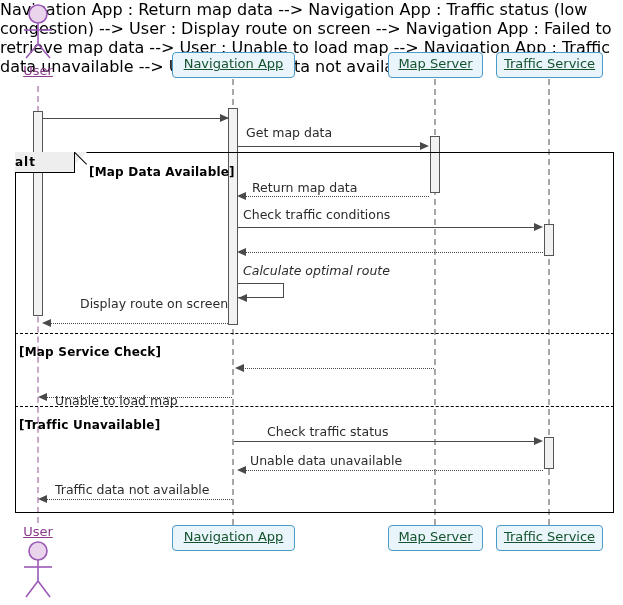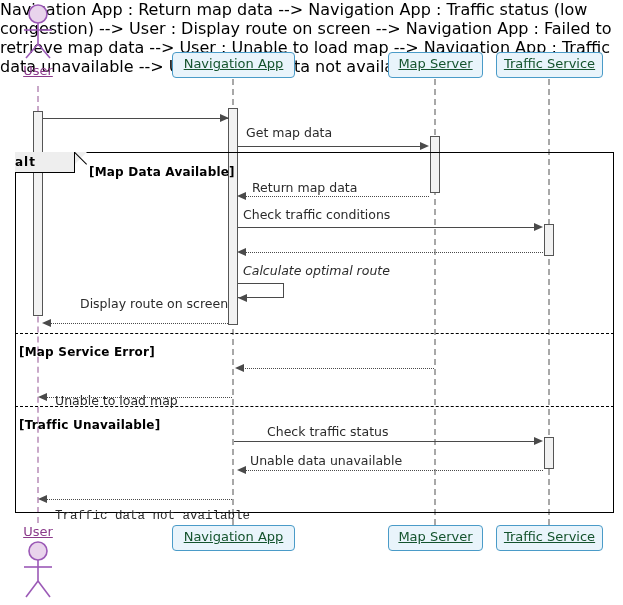--- a/index.html
+++ b/index.html
@@ -87,21 +87,21 @@
   
   <div class="altframe" style="left:15px;top:152px;width:599px;height:361px;"></div>
   <div class="alttab" style="left:15px;top:152px;width:60px;height:21px;">alt</div>
   <div class="alttab-fold" style="left:75px;top:152px;"></div>
   <div class="alttab-fold-line" style="left:75px;top:152px;"></div>
 
   <div class="guard" style="left:89px;top:157px;">[Map Data Available]</div>
 
   
   <div class="divider" style="left:15px;top:333px;width:599px;"></div>
-  <div class="guard" style="left:19px;top:337px;">[Map Service Error]</div>
+  <div class="guard" style="left:19px;top:337px;">[Map Service Check]</div>
 
   
   <div class="divider" style="left:15px;top:406px;width:599px;"></div>
   <div class="guard" style="left:19px;top:410px;">[Traffic Unavailable]</div>
 
   
 
   
   <div class="msg" style="left:43px;top:118px;width:186px;"></div>
   <div class="arrowhead right" style="left:220px;top:114px;"></div>
@@ -148,21 +148,21 @@
   <div class="mlabel" style="left:243px;top:424px;margin-left:24px;">Check traffic status</div>
   <div class="msg" style="left:234px;top:441px;width:303px;"></div>
   <div class="arrowhead right" style="left:534px;top:437px;"></div>
 
    Navigation App : Traffic data unavailable --&gt;
   <div class="mlabel" style="left:250px;top:453px;">Unable data unavailable</div>
   <div class="msg dotted" style="left:241px;top:470px;width:302px;"></div>
   <div class="arrowhead left" style="left:237px;top:466px;"></div>
 
    User : Traffic data not available --&gt;
-  <div class="mlabel" style="left:55px;top:509px;font-family:Liberation Mono, monospace;">Traffic data not available</div>
+  <div class="mlabel" style="left:55px;top:482px;">Traffic data not available</div>
   <div class="msg dotted" style="left:42px;top:499px;width:190px;"></div>
   <div class="arrowhead left" style="left:38px;top:495px;"></div>
 
   
   <div class="actor-label" style="left:16px;top:524px;width:44px;">User</div>
   <svg style="position:absolute;left:18px;top:541px;" width="40" height="60">
     <circle cx="20" cy="10" r="9" fill="#E9D4EC" stroke="#9B59B6" stroke-width="1.6"></circle>
     <line x1="20" y1="19" x2="20" y2="40" stroke="#9B59B6" stroke-width="1.6"></line>
     <line x1="6" y1="26" x2="34" y2="26" stroke="#9B59B6" stroke-width="1.6"></line>
     <line x1="20" y1="40" x2="8" y2="56" stroke="#9B59B6" stroke-width="1.6"></line>

